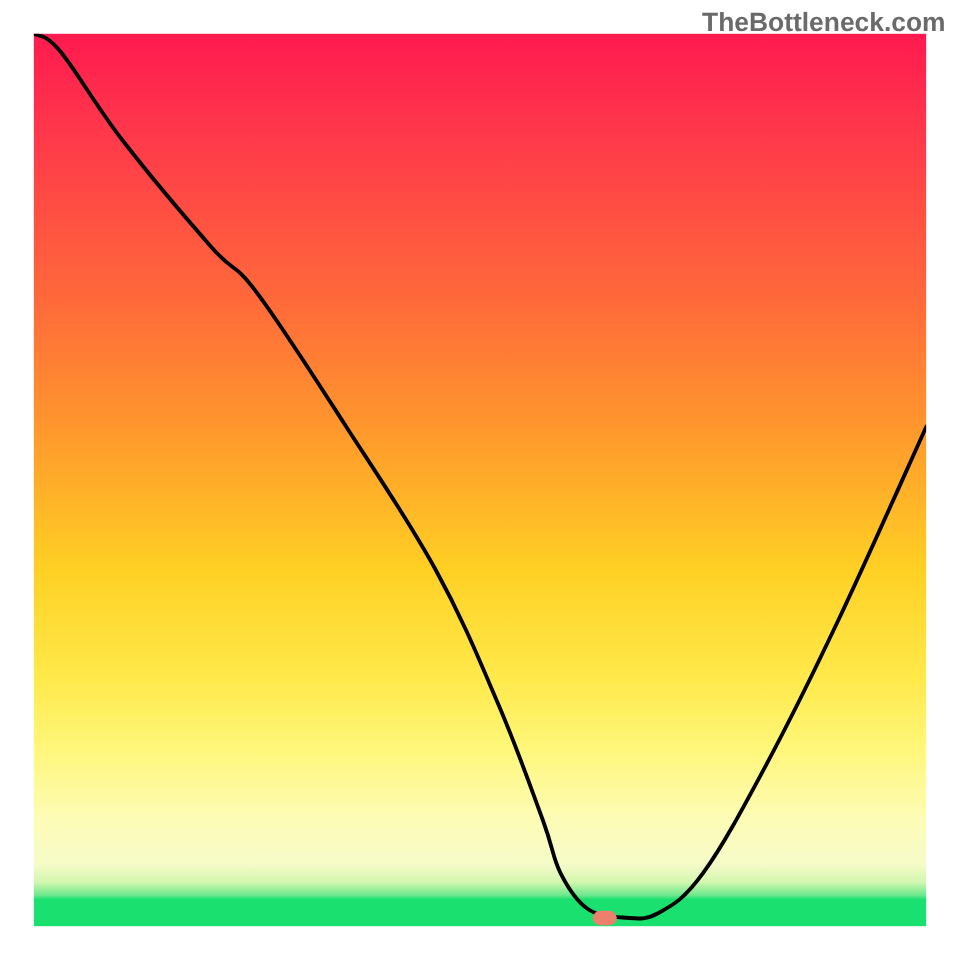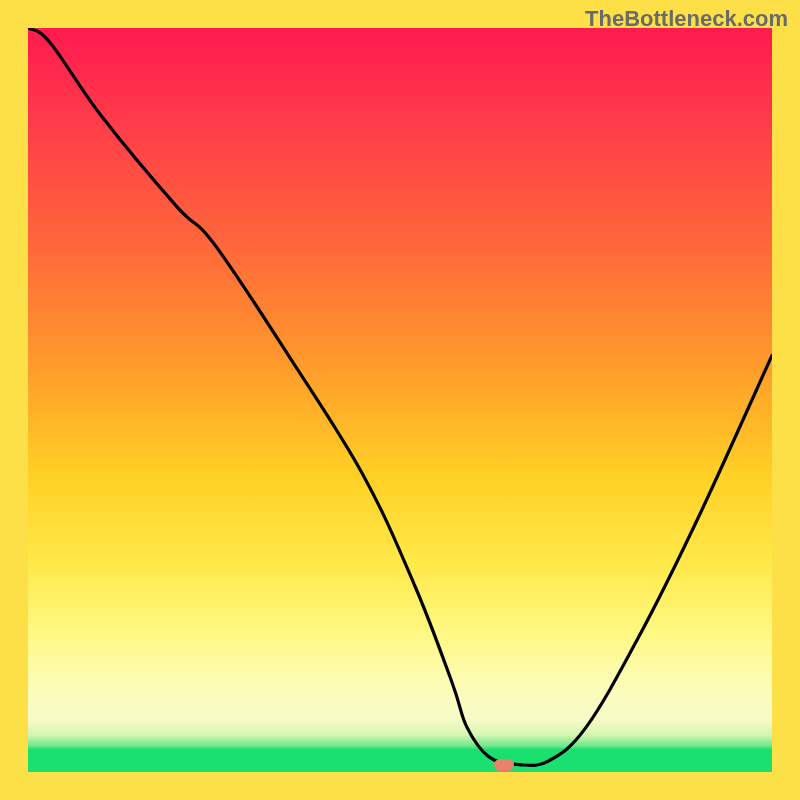--- a/index.html
+++ b/index.html
@@ -8,21 +8,21 @@
     width: 800px;
     height: 800px;
     background: #000;
     overflow: hidden;
     font-family: Arial, Helvetica, sans-serif;
   }
   .frame {
     position: relative;
     width: 800px;
     height: 800px;
-    background: #fde047;
+    background: #ffffff;
     text-decoration: underline;
   }
   .watermark {
     position: absolute;
     top: 6px;
     right: 12px;
     color: #6a6a6a;
     font-size: 22px;
     font-weight: 600;
     font-family: Arial, Helvetica, sans-serif;

